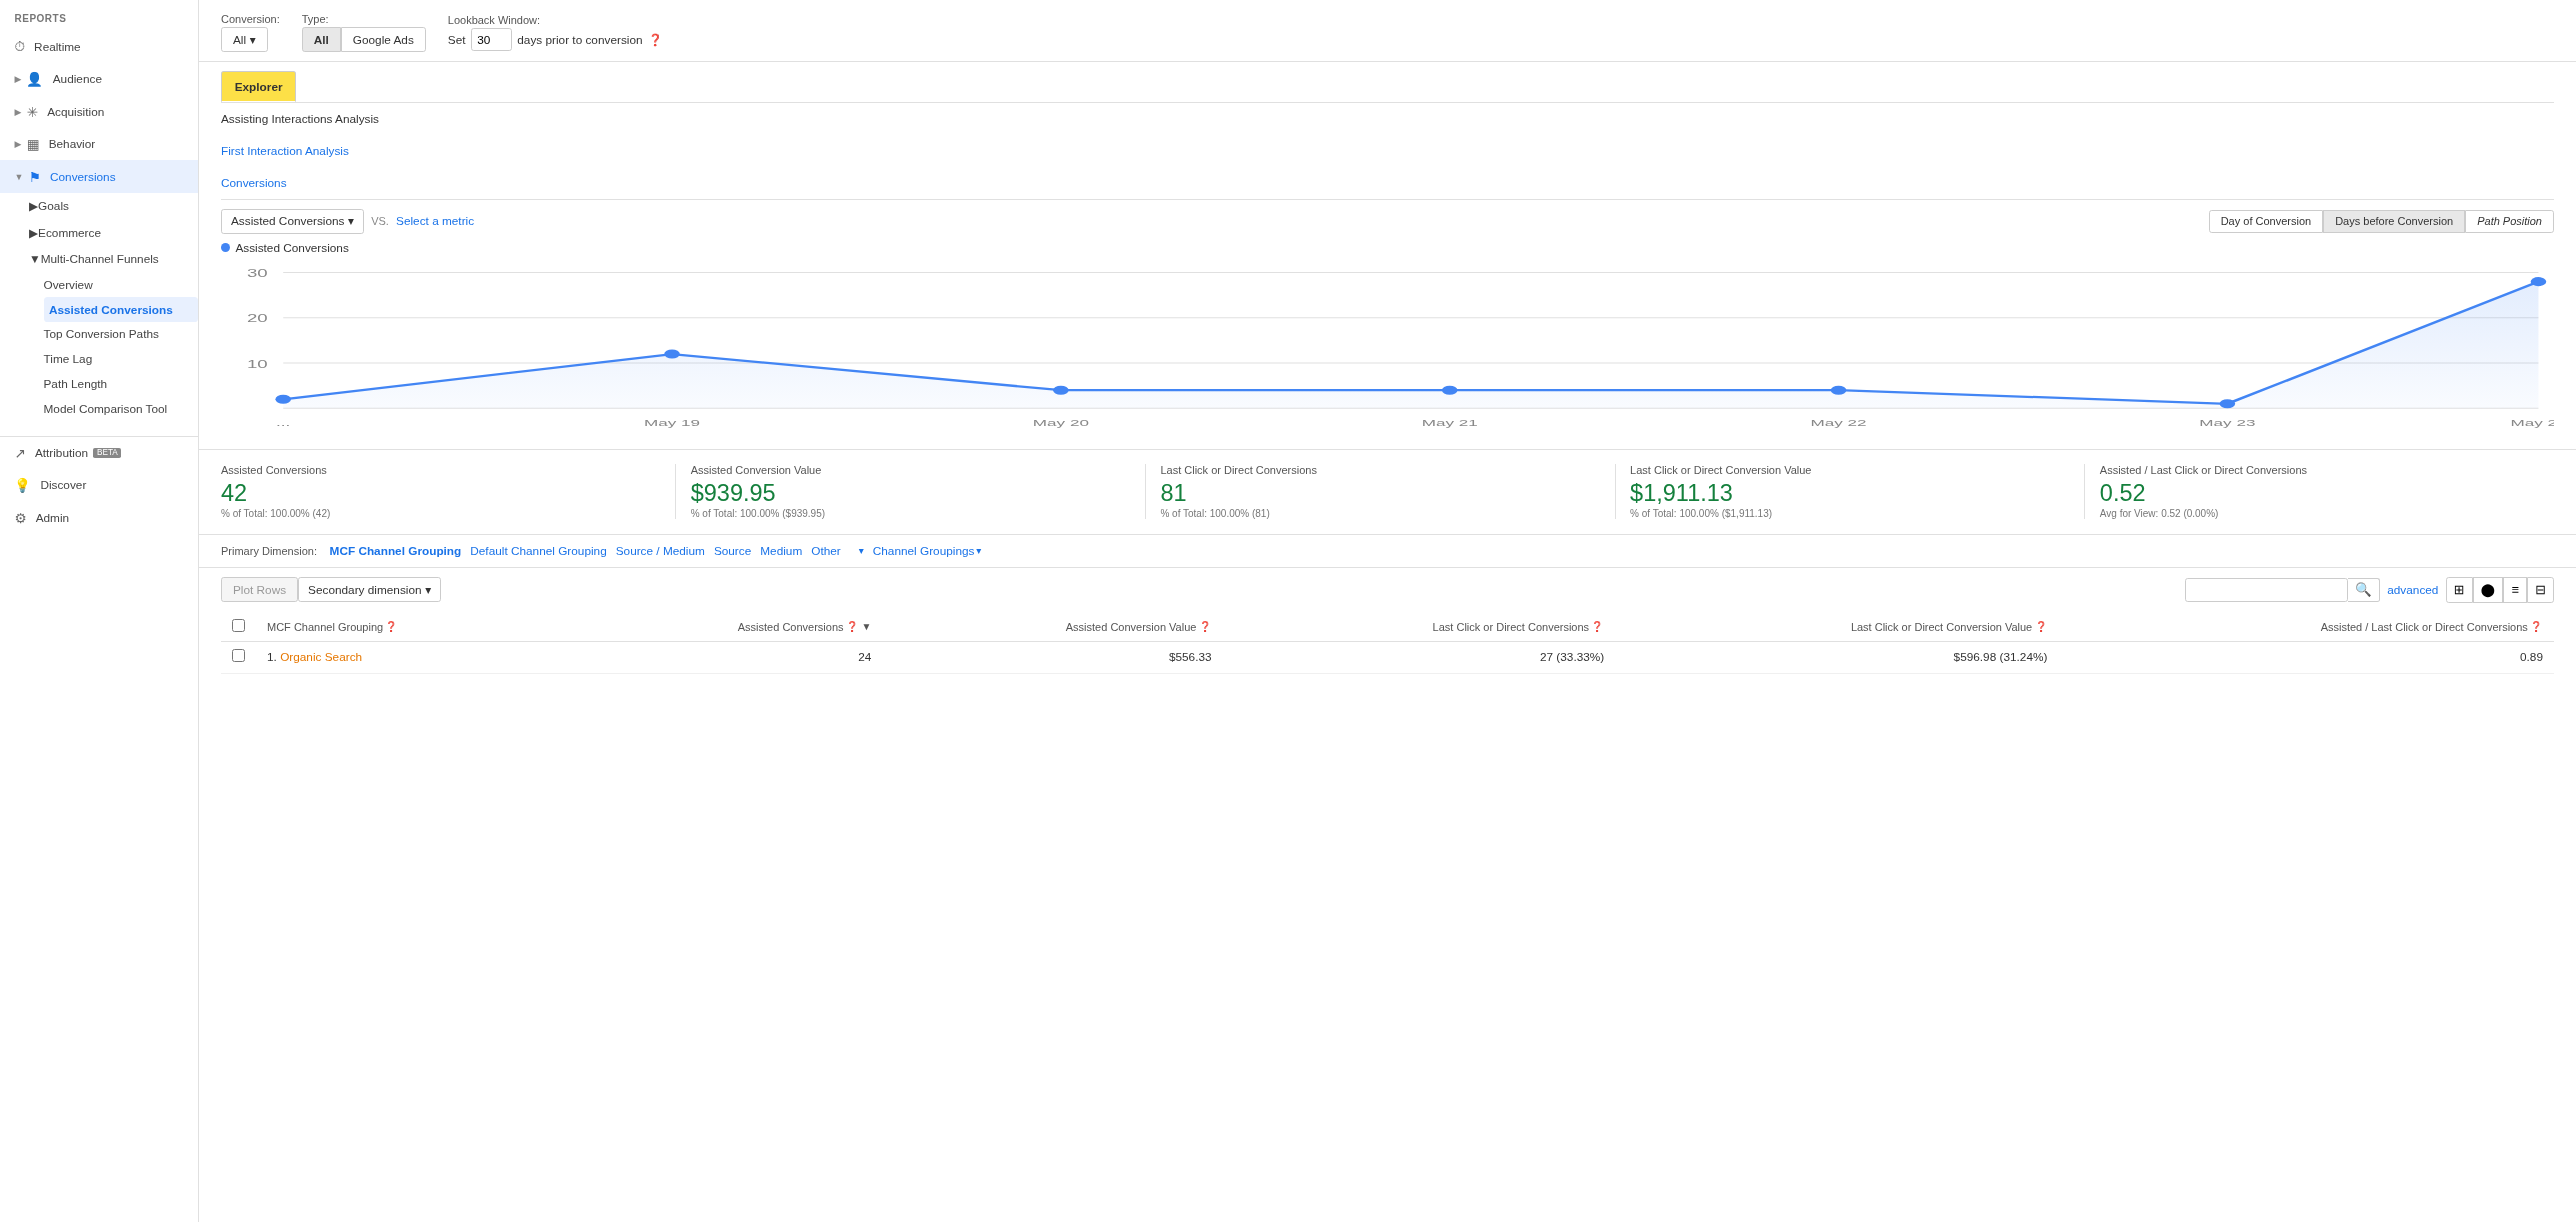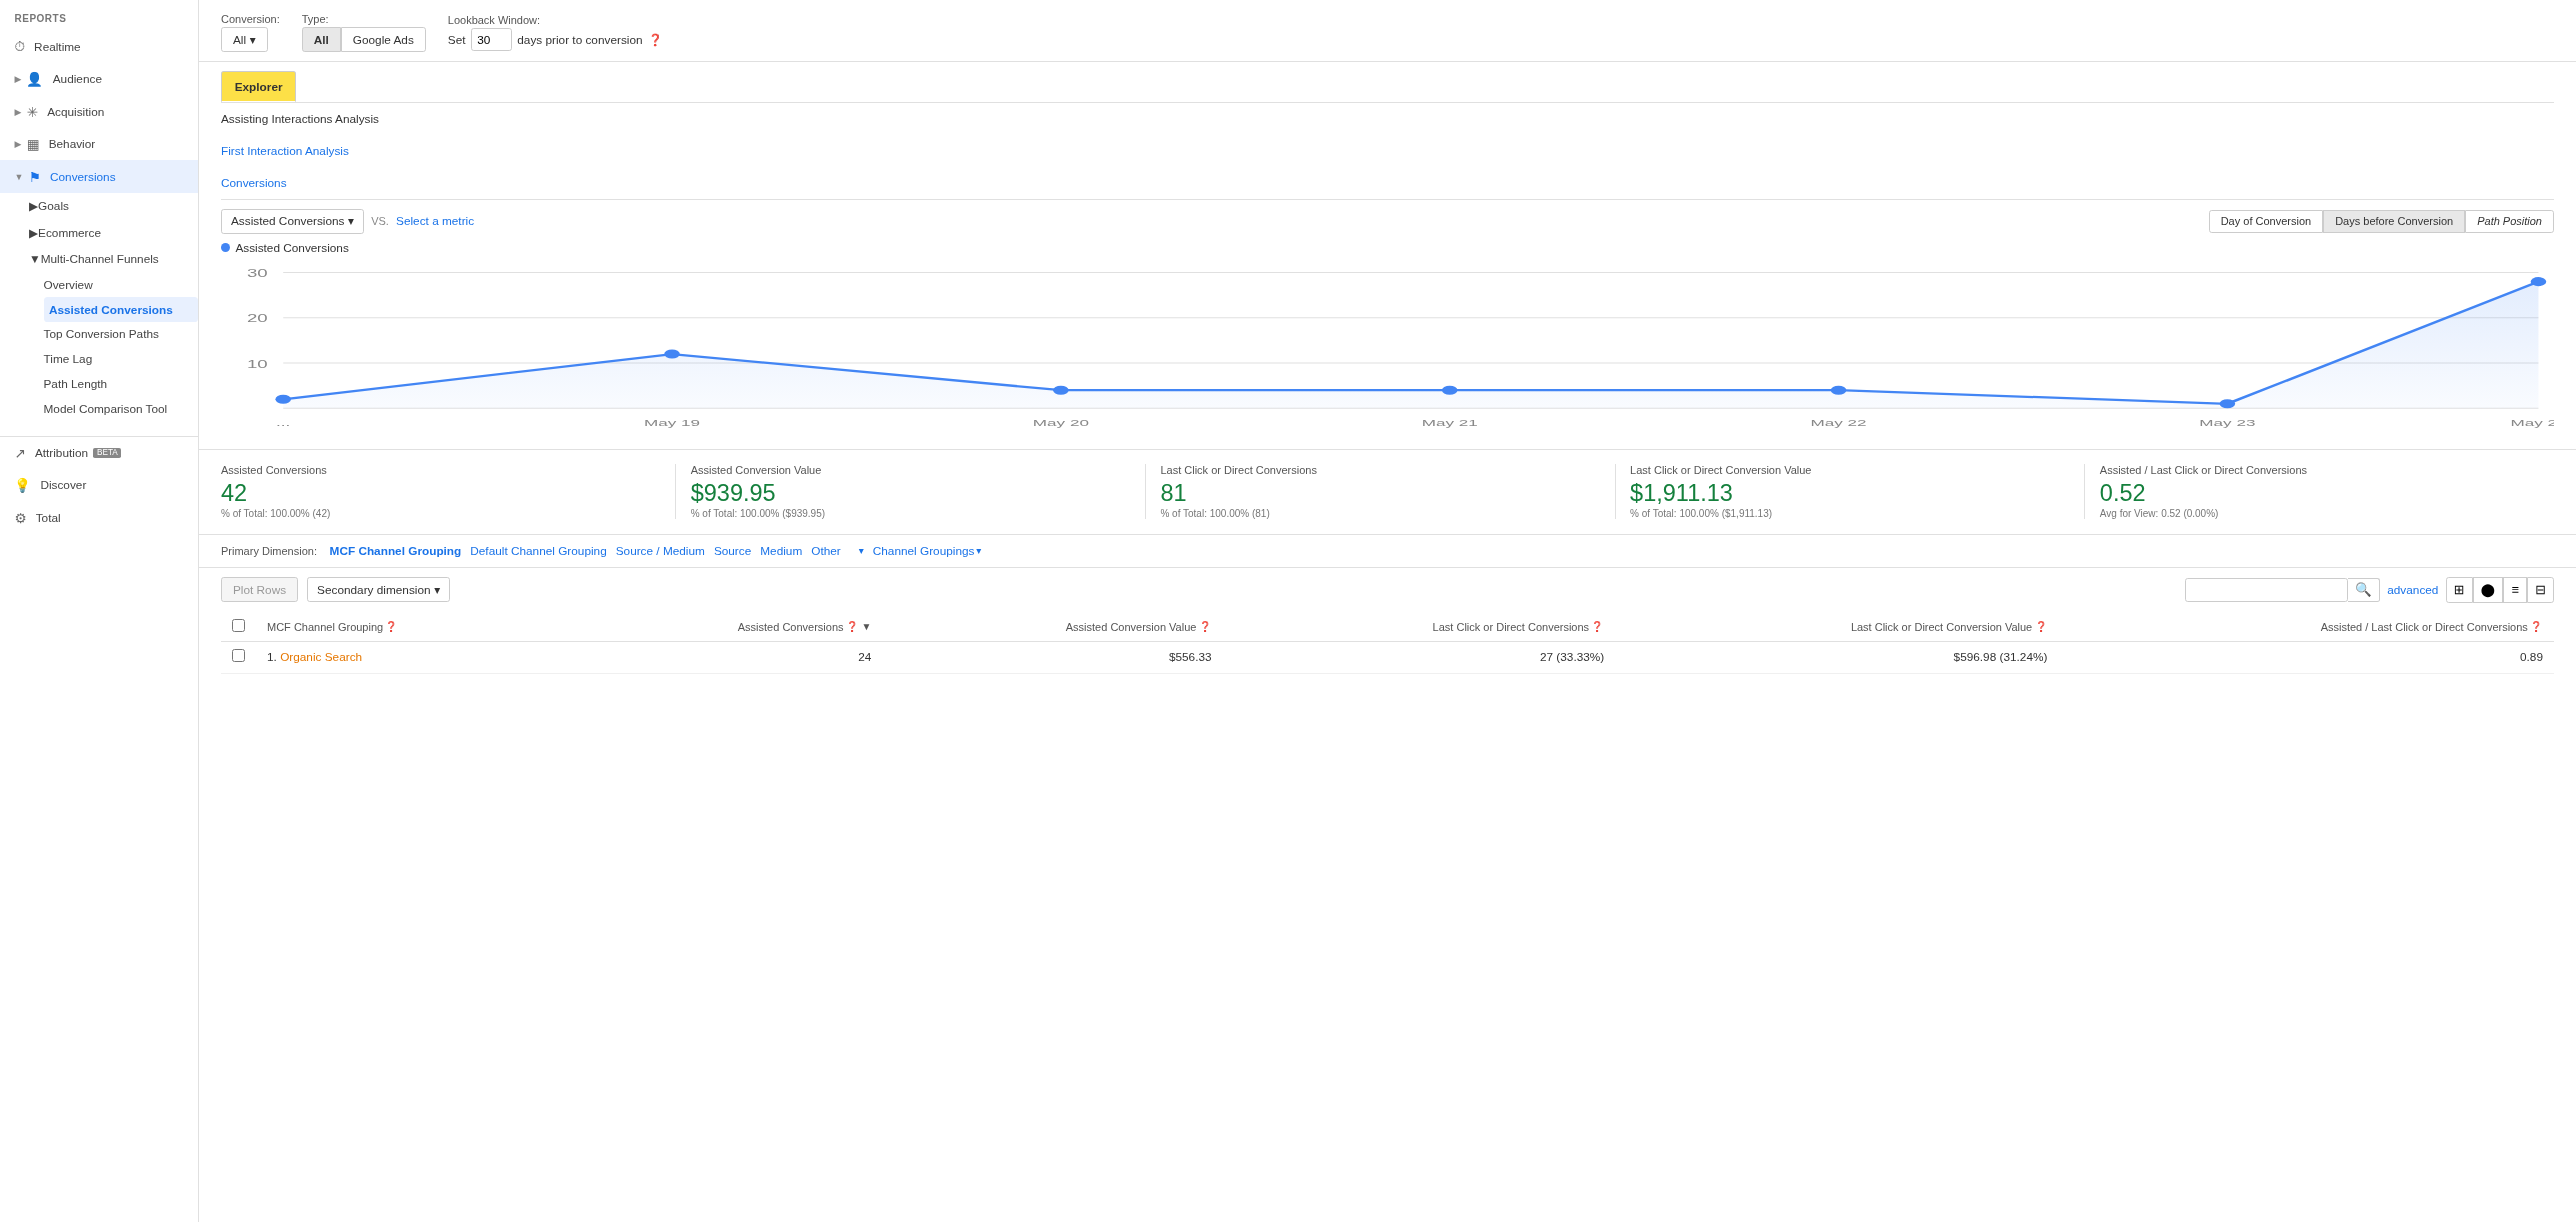--- a/index.html
+++ b/index.html
@@ -236,21 +236,21 @@
     .dim-link { color: #1a73e8; cursor: pointer; font-size: 11.8px; font-weight: bold; }
     .dim-link-plain { color: #1a73e8; cursor: pointer; font-size: 11.8px; }
 
     
     .table-toolbar {
       display: flex;
       align-items: center;
       justify-content: space-between;
       padding: 9px 22px;
     }
-    .toolbar-left { display: flex; align-items: flex-start; gap: 9px; }
+    .toolbar-left { display: flex; align-items: flex-start; }
     .toolbar-right { display: flex; align-items: center; gap: 7.2px; }
     .plot-rows-btn {
       padding: 4.5px 11px;
       border: 0.9px solid #ccc;
       background: #f5f5f5;
       color: #999;
       cursor: not-allowed;
       font-size: 11.8px;
       border-radius: 2.7px;
     }
@@ -392,21 +392,21 @@
       <span class="icon">↗</span>
       <span>Attribution</span>
       <span style="margin-left:5.4px; font-size:8.2px; background:#888; color:#fff; padding:0.9px 3.6px; border-radius:1.8px;">BETA</span>
     </div>
     <div class="sidebar-item">
       <span class="icon">💡</span>
       <span>Discover</span>
     </div>
     <div class="sidebar-item">
       <span class="icon">⚙</span>
-      <span>Total</span>
+      <span>Admin</span>
     </div>
   </div>
 </div>
 
 <div id="main">
 
   <div class="top-bar">
     <div class="top-bar-row1">
       <div>
         <div class="label-text">Conversion:</div>

